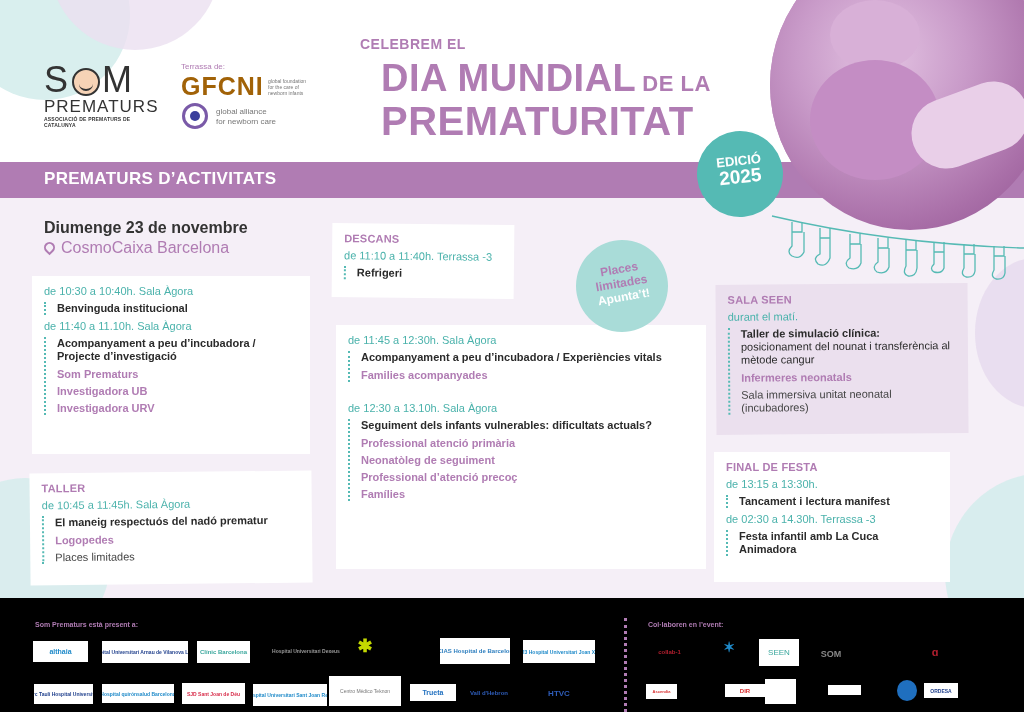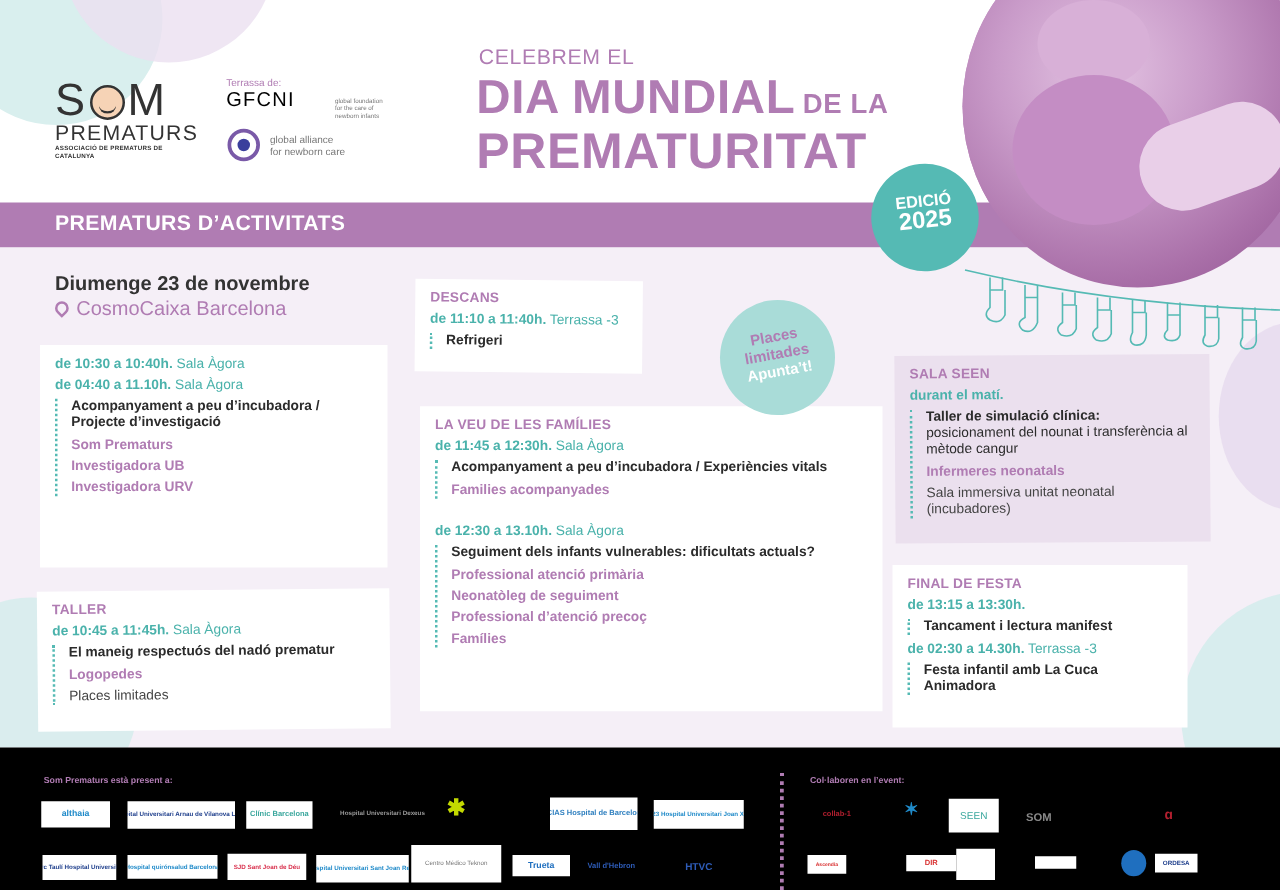--- a/index.html
+++ b/index.html
@@ -5,52 +5,52 @@
 *{box-sizing:border-box;margin:0;padding:0}
 html,body{width:1024px;height:712px;overflow:hidden;background:#fff}
 body{position:relative;font-family:"Liberation Sans",sans-serif;color:#2b2b2b}
 .abs{position:absolute}
 .top{left:0;top:0;width:1024px;height:162px;background:#fff;overflow:hidden}
 .band{left:0;top:162px;width:1024px;height:36px;background:#b07cb3}
 .body-bg{left:0;top:198px;width:1024px;height:400px;background:#f5eff7;overflow:hidden}
 .footer{left:0;top:598px;width:1024px;height:114px;background:#000}
 .circ{position:absolute;border-radius:50%}
 .band-title{position:absolute;left:44px;top:169px;color:#fff;font-weight:bold;font-size:17px;letter-spacing:.3px}
-.title-sm{position:absolute;left:383px;top:36px;color:#b07cb3;font-weight:normal;font-size:17px;letter-spacing:.5px}
+.title-sm{position:absolute;left:360px;top:36px;color:#b07cb3;font-weight:bold;font-size:14px;letter-spacing:.5px}
 .title-lg{position:absolute;left:381px;top:58px;color:#b07cb3;font-weight:bold;font-size:38px;line-height:40px;letter-spacing:.5px}
 .title-lg2{position:absolute;left:381px;top:99px;color:#b07cb3;font-weight:bold;font-size:40px;letter-spacing:.5px}
 .de-la{font-size:22px;margin-left:6px}
 .photo{position:absolute;left:770px;top:-60px;width:280px;height:290px;border-radius:50%;overflow:hidden;
  background:radial-gradient(circle at 40% 40%,#e3c3e2 0%,#c99bc9 35%,#a96fa8 70%,#8d4f8e 100%)}
 .photo .b1{position:absolute;left:40px;top:120px;width:130px;height:120px;border-radius:50%;background:#c48dc4}
 .photo .b2{position:absolute;left:140px;top:150px;width:120px;height:70px;border-radius:40px;background:#e9cfe8;transform:rotate(-20deg)}
 .photo .b3{position:absolute;left:60px;top:60px;width:90px;height:70px;border-radius:50%;background:#d8b0d7}
 .edicio{position:absolute;left:697px;top:131px;width:86px;height:86px;border-radius:50%;background:#55bab4;color:#fff;text-align:center;font-weight:bold;transform:rotate(-6deg)}
 .edicio .l1{display:block;margin-top:22px;font-size:13px}
 .edicio .l2{display:block;font-size:19px;line-height:18px}
 .logo-som{position:absolute;left:44px;top:62px;width:116px}
 .som-word{font-size:36px;color:#333;letter-spacing:2px;line-height:36px;font-family:"Liberation Sans",sans-serif}
 .som-face{display:inline-block;width:28px;height:28px;border-radius:50%;background:#f6d3b6;border:2px solid #333;vertical-align:middle;position:relative;margin:0 2px}
 .som-face:after{content:"";position:absolute;left:5px;top:12px;width:14px;height:7px;border-bottom:2px solid #333;border-radius:0 0 10px 10px}
 .prem-word{font-size:17px;color:#333;letter-spacing:1px;line-height:18px}
 .assoc{font-size:5px;color:#333;font-weight:bold;letter-spacing:.2px}
 .membres{position:absolute;left:181px;top:62px;font-size:8px;color:#b07cb3}
-.gfcni{position:absolute;left:181px;top:72px;font-size:16px;color:#000000;letter-spacing:1px;font-weight:normal}
+.gfcni{position:absolute;left:181px;top:72px;font-size:25px;color:#a16207;letter-spacing:1px;font-weight:bold}
 .gfcni-sub{position:absolute;left:268px;top:78px;font-size:5px;color:#777;line-height:6px}
 .gan-icon{position:absolute;left:182px;top:103px;width:26px;height:26px;border-radius:50%;border:3px solid #7a5aa8;background:#fff}
 .gan-icon:after{content:"";position:absolute;left:5px;top:5px;width:10px;height:10px;border-radius:50%;background:#3a3f9c}
 .gan-text{position:absolute;left:216px;top:107px;font-size:8px;color:#777;line-height:10px}
 .date{position:absolute;left:44px;top:219px;font-size:16px;font-weight:bold;color:#333}
 .loc{position:absolute;left:44px;top:239px;font-size:16px;color:#b07cb3}
 .loc-icon{display:inline-block;width:11px;height:11px;border:2px solid #b07cb3;border-radius:50% 50% 50% 0;transform:rotate(-45deg);margin-right:6px;vertical-align:0}
 .card{position:absolute;background:#fff;padding:9px 12px}
 .card.lilac{background:#ebe0ee}
 .sec{color:#b07cb3;font-weight:bold;font-size:11px;letter-spacing:.2px;margin-bottom:5px}
 .time{color:#4ab2ab;font-size:11px;margin-bottom:5px}
-.time b{font-weight:bold}
+.time b{font-weight:normal}
 .blk{border-left:2px dotted #55bab4;padding-left:11px;margin-bottom:5px}
 .act{font-weight:bold;font-size:11px;color:#2b2b2b;line-height:13px;margin-bottom:5px}
 .sp{font-weight:bold;font-size:11px;color:#b07cb3;line-height:13px;margin-bottom:4px}
 .note{font-size:11px;color:#444;line-height:13px;margin-bottom:3px}
 .places{position:absolute;left:576px;top:240px;width:92px;height:92px;border-radius:50%;background:#a9dcd8;text-align:center;font-weight:bold;font-size:12px;transform:rotate(-10deg)}
 .places span{display:block;line-height:14px}
 .places .p1{margin-top:22px;color:#b07cb3}
 .places .p2{color:#b07cb3}
 .places .p3{color:#fff}
 .socks{position:absolute;left:770px;top:200px}
@@ -121,21 +121,24 @@
     <path d="M194 44 v10 h10 v-10 M194 54 v14 q-4 7 2 9 q8 1 9 -6 v-17"></path>
     <path d="M224 46 v10 h10 v-10 M224 56 v14 q-4 7 2 9 q8 1 9 -6 v-17"></path>
   </g>
 </svg>
 
 <div class="date">Diumenge 23 de novembre</div>
 <div class="loc"><span class="loc-icon"></span><span>CosmoCaixa Barcelona</span></div>
 
 <div class="card" style="left:32px;top:276px;width:278px;height:178px">
   <div class="time"><b>de 10:30 a 10:40h.</b> <span>Sala Àgora</span></div>
-  <div class="time"><b>de 04:40 a 11.10h.</b> <span>Sala Àgora</span></div>
+  <div class="blk">
+    <div class="act">Benvinguda institucional</div>
+  </div>
+  <div class="time"><b>de 11:40 a 11.10h.</b> <span>Sala Àgora</span></div>
   <div class="blk">
     <div class="act">Acompanyament a peu d’incubadora / Projecte d’investigació</div>
     <div class="sp">Som Prematurs</div>
     <div class="sp">Investigadora UB</div>
     <div class="sp">Investigadora URV</div>
   </div>
 </div>
 
 <div class="card" style="left:30px;top:472px;width:282px;height:112px;transform:rotate(-.6deg)">
   <div class="sec">TALLER</div>
@@ -149,21 +152,20 @@
 
 <div class="card" style="left:332px;top:224px;width:182px;height:74px;transform:rotate(.6deg)">
   <div class="sec">DESCANS</div>
   <div class="time"><b>de 11:10 a 11:40h.</b> <span>Terrassa -3</span></div>
   <div class="blk">
     <div class="act">Refrigeri</div>
   </div>
 </div>
 
 <div class="card" style="left:336px;top:325px;width:370px;height:244px">
-  <div class="sec">LA VEU DE LES FAMÍLIES</div>
   <div class="time"><b>de 11:45 a 12:30h.</b> <span>Sala Àgora</span></div>
   <div class="blk">
     <div class="act">Acompanyament a peu d’incubadora / Experiències vitals</div>
     <div class="sp">Families acompanyades</div>
   </div>
   <div class="time" style="margin-top:20px"><b>de 12:30 a 13.10h.</b> <span>Sala Àgora</span></div>
   <div class="blk">
     <div class="act">Seguiment dels infants vulnerables: dificultats actuals?</div>
     <div class="sp">Professional atenció primària</div>
     <div class="sp">Neonatòleg de seguiment</div>

